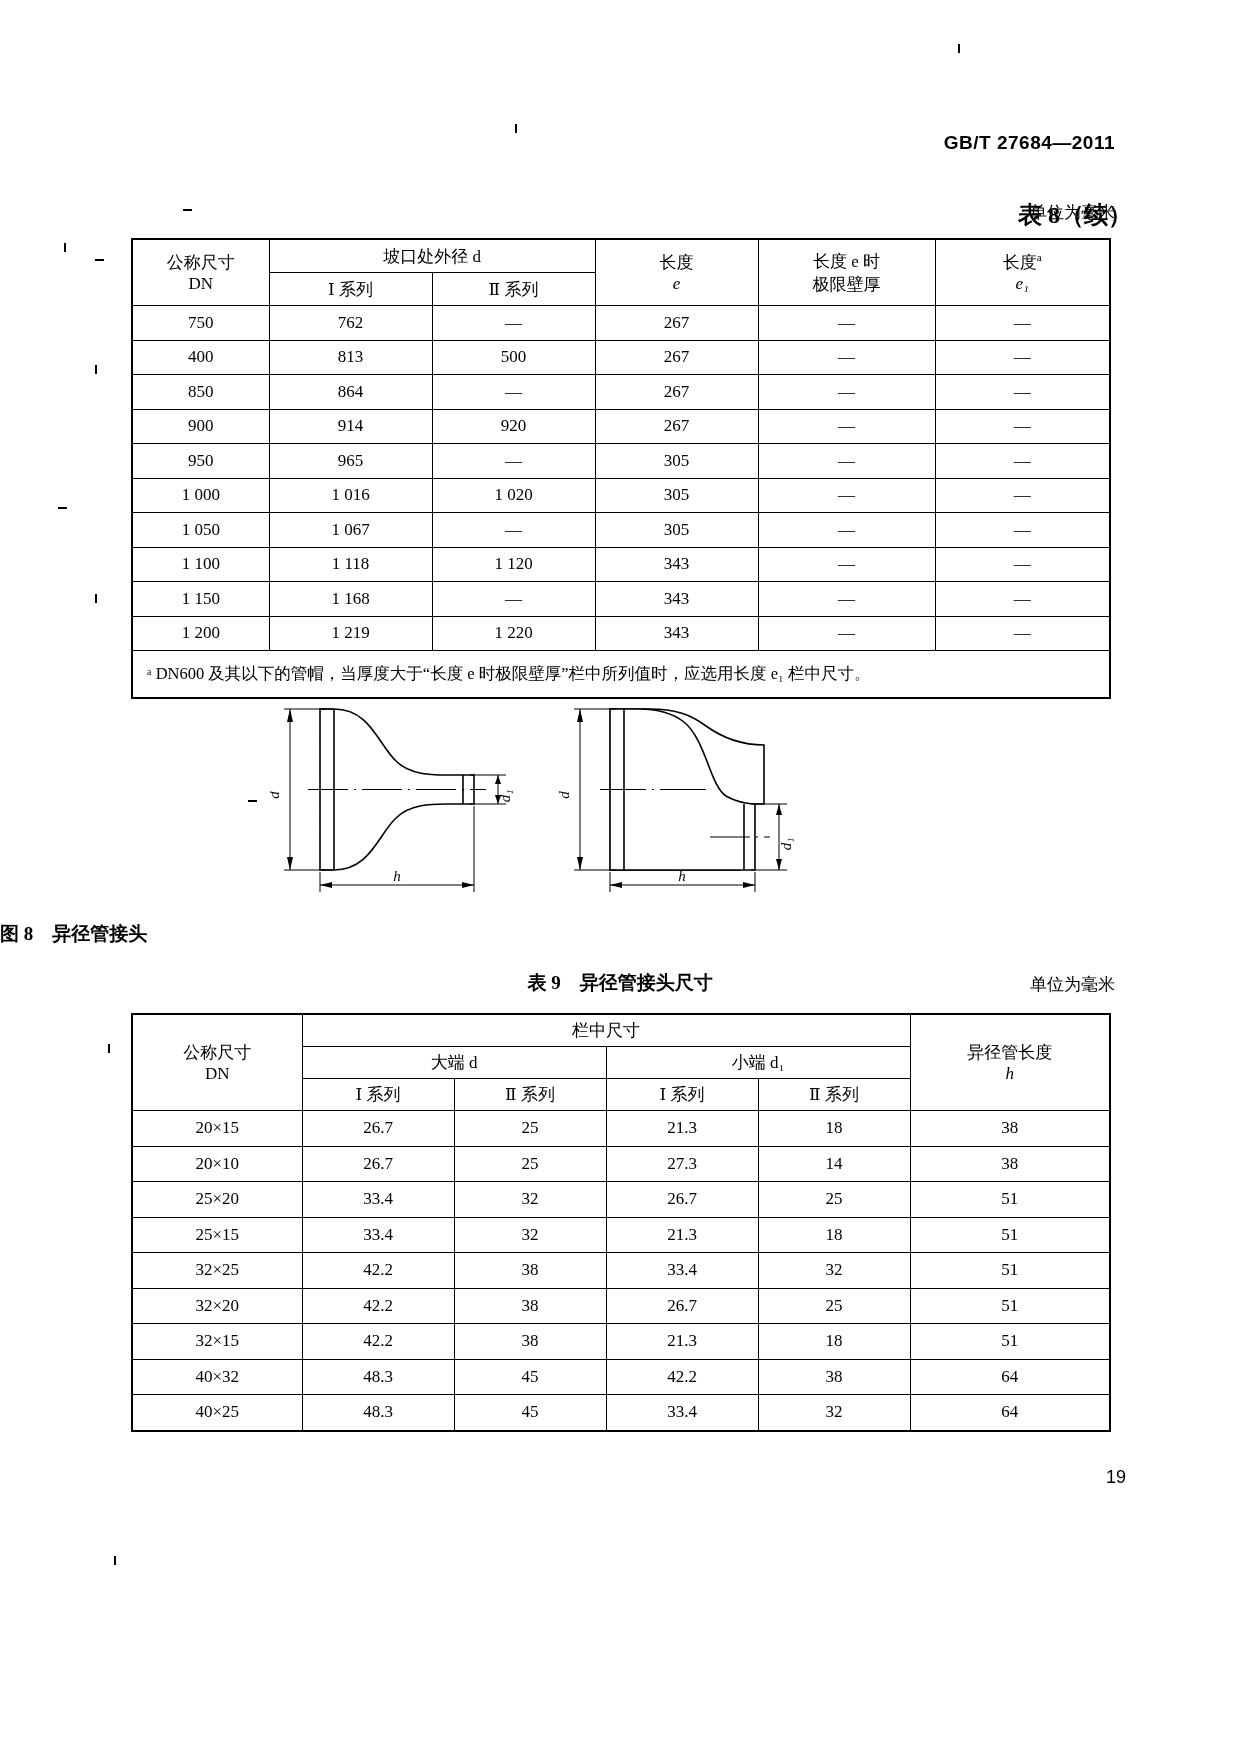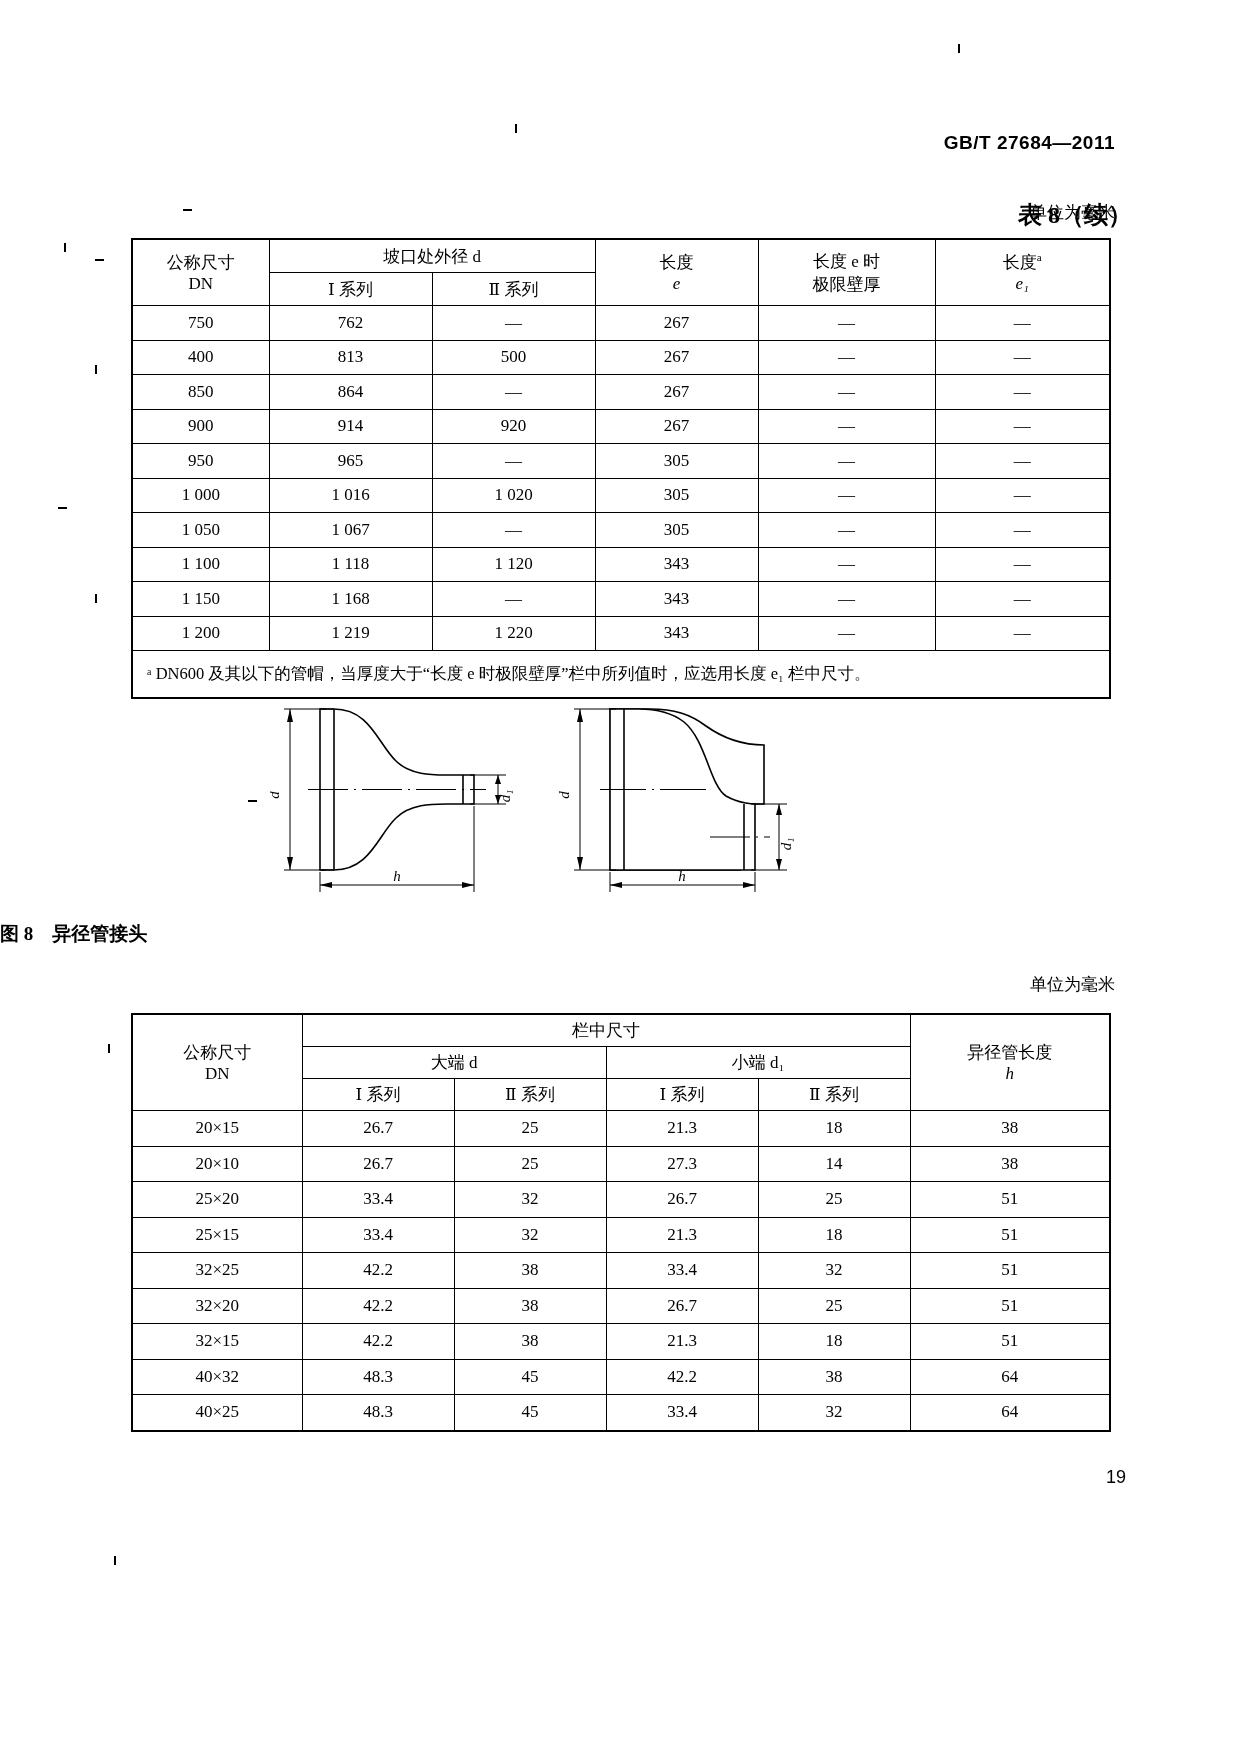--- a/index.html
+++ b/index.html
@@ -384,20 +384,21 @@
         <line x1="485" y1="172" x2="485" y2="192"></line>
         <polygon points="340,185 352,182 352,188" fill="#000" stroke="none"></polygon>
         <polygon points="485,185 473,182 473,188" fill="#000" stroke="none"></polygon>
       </g>
       <text x="412" y="181" font-family="Liberation Serif, serif" font-size="15" font-style="italic" text-anchor="middle">h</text>
     </svg>
   </div>
 
   <div class="fig-caption">图 8　异径管接头</div>
 
+  <div class="t9-caption">表 9　异径管接头尺寸</div>
   <div class="t9-unit">单位为毫米</div>
 
   <table class="grid outer" id="table9">
     <colgroup>
       <col style="width:170px">
       <col style="width:152px">
       <col style="width:152px">
       <col style="width:152px">
       <col style="width:152px">
       <col style="width:200px">

